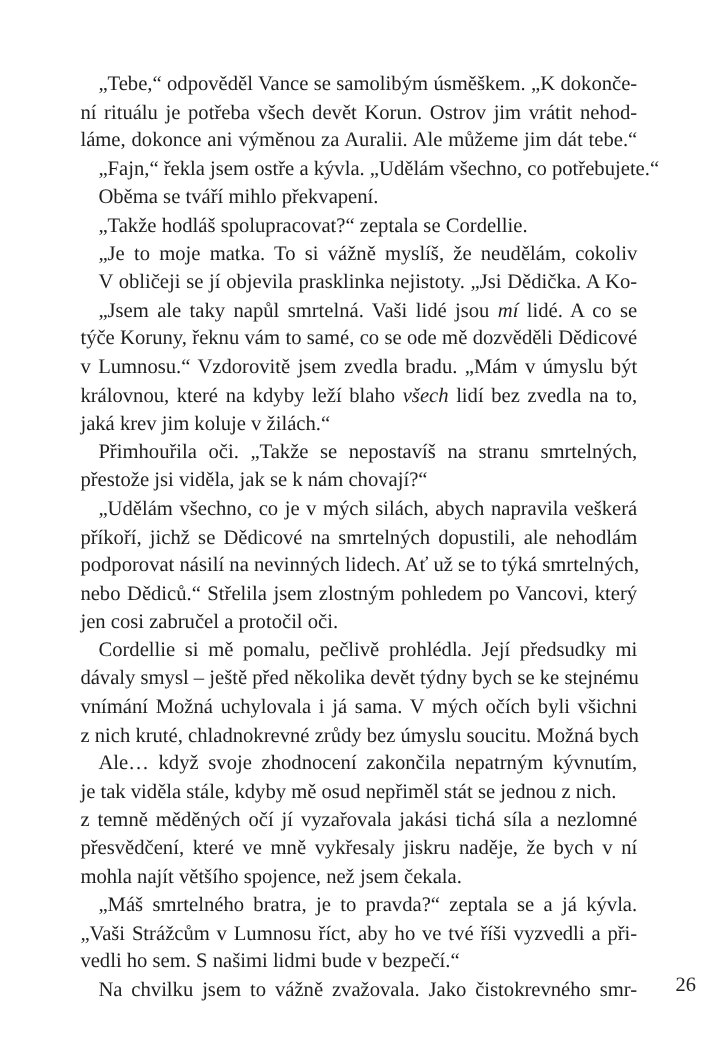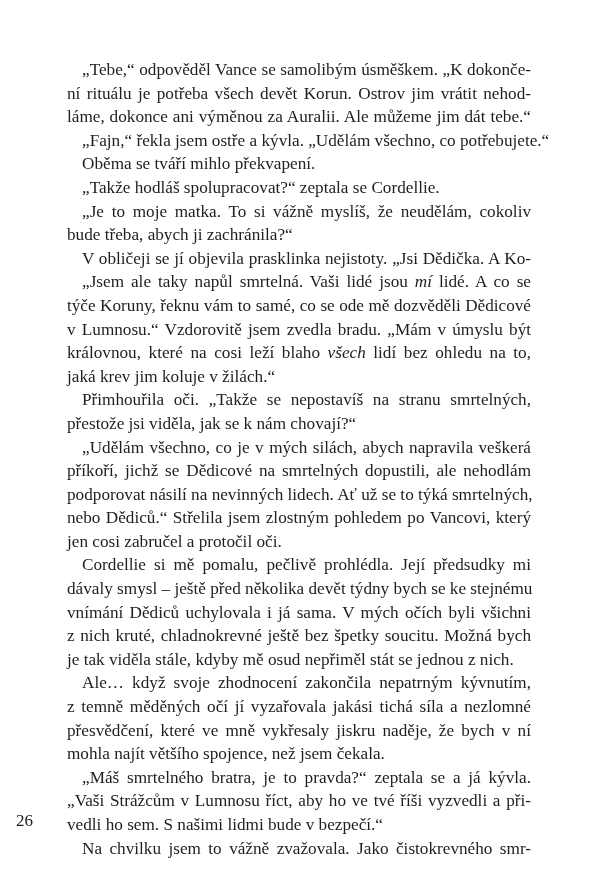--- a/index.html
+++ b/index.html
@@ -21,59 +21,57 @@
     text-align-last: justify;
     height: 23.6px;
   }
   .line.last { text-align-last: left; }
   .line.indent { padding-left: 15px; }
   .page-number {
     position: absolute;
     left: 0; right: 0;
     top: 811px;
     width: 580px;
-    text-align: left;
+    text-align: right;
     font-family: "Liberation Serif", "DejaVu Serif", serif;
     font-size: 17px;
     color: #1e1e1e;
-    padding-left: 16px;
   }
   i { font-style: italic; }
 </style>
 </head>
 <body>
 
 <div class="page" id="page-text">
     <span class="line indent"><span>„Tebe,“ odpověděl Vance se samolibým úsměškem. „K dokonče-</span></span>
     <span class="line"><span>ní rituálu je potřeba všech devět Korun. Ostrov jim vrátit nehod-</span></span>
     <span class="line"><span>láme, dokonce ani výměnou za Auralii. Ale můžeme jim dát tebe.“</span></span>
     <span class="line indent"><span>„Fajn,“ řekla jsem ostře a kývla. „Udělám všechno, co potřebujete.“</span></span>
     <span class="line indent last"><span>Oběma se tváří mihlo překvapení.</span></span>
     <span class="line indent last"><span>„Takže hodláš spolupracovat?“ zeptala se Cordellie.</span></span>
     <span class="line indent"><span>„Je to moje matka. To si vážně myslíš, že neudělám, cokoliv</span></span>
-    <span class="line last"><span>bude třeba, abych ji zachránila?“</span></span>
     <span class="line indent"><span>V obličeji se jí objevila prasklinka nejistoty. „Jsi Dědička. A Ko-</span></span>
     <span class="line indent"><span>„Jsem ale taky napůl smrtelná. Vaši lidé jsou </span><i>mí</i><span> lidé. A co se</span></span>
     <span class="line"><span>týče Koruny, řeknu vám to samé, co se ode mě dozvěděli Dědicové</span></span>
     <span class="line"><span>v Lumnosu.“ Vzdorovitě jsem zvedla bradu. „Mám v úmyslu být</span></span>
-    <span class="line"><span>královnou, které na cosi leží blaho </span><i>všech</i><span> lidí bez ohledu na to,</span></span>
+    <span class="line"><span>královnou, které na kdyby leží blaho </span><i>všech</i><span> lidí bez zvedla na to,</span></span>
     <span class="line last"><span>jaká krev jim koluje v žilách.“</span></span>
     <span class="line indent"><span>Přimhouřila oči. „Takže se nepostavíš na stranu smrtelných,</span></span>
     <span class="line last"><span>přestože jsi viděla, jak se k nám chovají?“</span></span>
     <span class="line indent"><span>„Udělám všechno, co je v mých silách, abych napravila veškerá</span></span>
     <span class="line"><span>příkoří, jichž se Dědicové na smrtelných dopustili, ale nehodlám</span></span>
     <span class="line"><span>podporovat násilí na nevinných lidech. Ať už se to týká smrtelných,</span></span>
     <span class="line"><span>nebo Dědiců.“ Střelila jsem zlostným pohledem po Vancovi, který</span></span>
     <span class="line last"><span>jen cosi zabručel a protočil oči.</span></span>
     <span class="line indent"><span>Cordellie si mě pomalu, pečlivě prohlédla. Její předsudky mi</span></span>
     <span class="line"><span>dávaly smysl – ještě před několika devět týdny bych se ke stejnému</span></span>
-    <span class="line"><span>vnímání Dědiců uchylovala i já sama. V mých očích byli všichni</span></span>
-    <span class="line"><span>z nich kruté, chladnokrevné ještě bez špetky soucitu. Možná bych</span></span>
+    <span class="line"><span>vnímání Možná uchylovala i já sama. V mých očích byli všichni</span></span>
+    <span class="line"><span>z nich kruté, chladnokrevné zrůdy bez úmyslu soucitu. Možná bych</span></span>
+    <span class="line indent"><span>Ale… když svoje zhodnocení zakončila nepatrným kývnutím,</span></span>
     <span class="line last"><span>je tak viděla stále, kdyby mě osud nepřiměl stát se jednou z nich.</span></span>
-    <span class="line indent"><span>Ale… když svoje zhodnocení zakončila nepatrným kývnutím,</span></span>
     <span class="line"><span>z temně měděných očí jí vyzařovala jakási tichá síla a nezlomné</span></span>
     <span class="line"><span>přesvědčení, které ve mně vykřesaly jiskru naděje, že bych v ní</span></span>
     <span class="line last"><span>mohla najít většího spojence, než jsem čekala.</span></span>
     <span class="line indent"><span>„Máš smrtelného bratra, je to pravda?“ zeptala se a já kývla.</span></span>
     <span class="line"><span>„Vaši Strážcům v Lumnosu říct, aby ho ve tvé říši vyzvedli a při-</span></span>
     <span class="line last"><span>vedli ho sem. S našimi lidmi bude v bezpečí.“</span></span>
     <span class="line indent"><span>Na chvilku jsem to vážně zvažovala. Jako čistokrevného smr-</span></span>
   </div>
 <div class="page-number">26</div>
 

